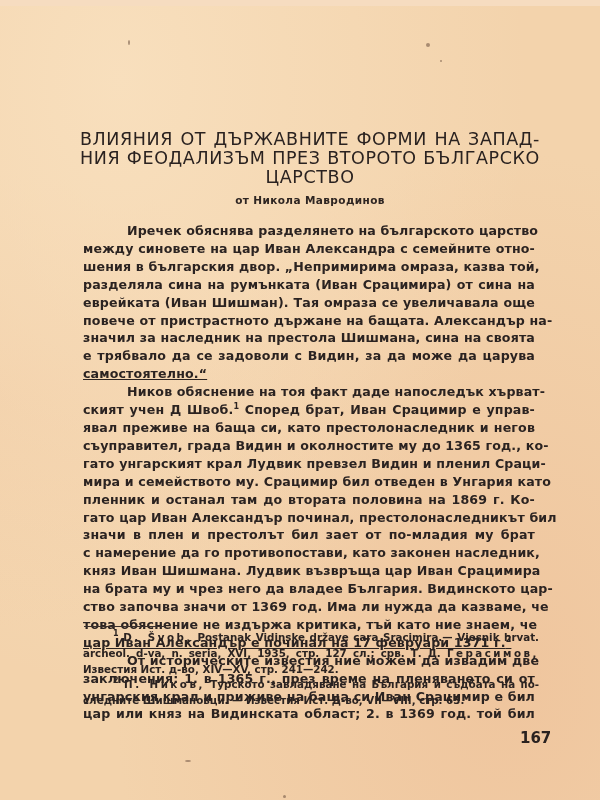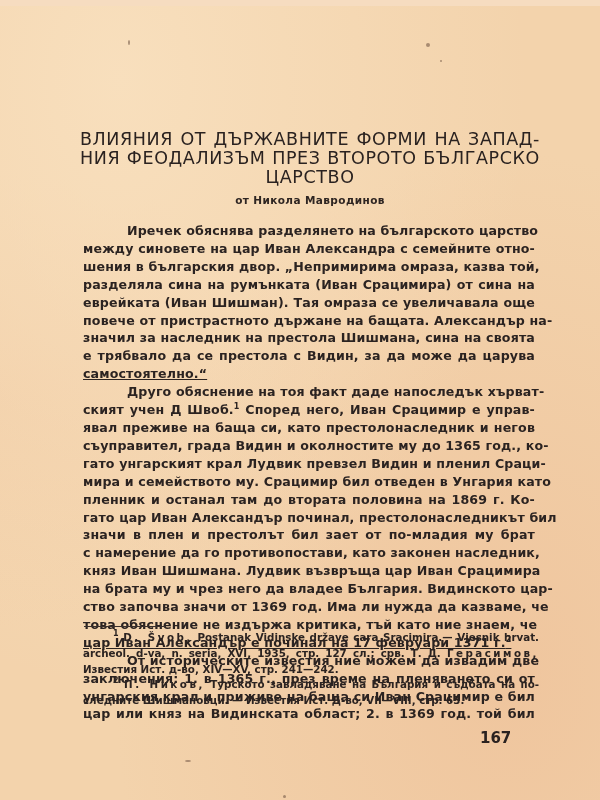--- a/index.html
+++ b/index.html
@@ -43,21 +43,21 @@
   .notes {
     position: absolute; left: 83px; top: 630px; width: 456px;
     font-size: 10.3px; line-height: 15.8px; font-weight: bold; color: #2b2321;
   }
   .notes .ln { display: block; white-space: nowrap; text-align: justify; text-align-last: justify; }
   .notes .ln.last { text-align-last: left; }
   .notes .ln.ind { padding-left: 30px; }
   .sp { letter-spacing: 2.5px; }
   sup { font-size: 8px; vertical-align: 5px; line-height: 0; }
   .pagenum {
-    position: absolute; left: 480px; top: 729px; font-size: 15px; font-weight: bold; color: #2a2220;
+    position: absolute; left: 520px; top: 729px; font-size: 15px; font-weight: bold; color: #2a2220;
   }
   .speck { position: absolute; background: #6a4f3e; border-radius: 50%; opacity: 0.55; }
 </style>
 </head>
 <body>
 
 <div class="page">
   <div class="topedge"></div>
 
   <h1 class="title">
@@ -69,24 +69,24 @@
   <div class="author">от Никола Мавродинов</div>
 
   <div class="body">
     <span class="ln ind">Иречек обяснява разделянето на българското царство</span>
     <span class="ln">между синовете на цар Иван Александра с семейните отно-</span>
     <span class="ln">шения в българския двор. „Непримирима омраза, казва той,</span>
     <span class="ln">разделяла сина на румънката (Иван Срацимира) от сина на</span>
     <span class="ln">еврейката (Иван Шишман). Тая омраза се увеличавала още</span>
     <span class="ln">повече от пристрастното държане на бащата. Александър на-</span>
     <span class="ln">значил за наследник на престола Шишмана, сина на своята</span>
-    <span class="ln">е трябвало да се престола с Видин, за да може да царува</span>
+    <span class="ln">е трябвало да се задоволи с Видин, за да може да царува</span>
     <span class="ln last">самостоятелно.“</span>
-    <span class="ln ind">Друго обяснение на тоя факт даде напоследък хърват-</span>
-    <span class="ln"><span>ският учен Д Швоб.</span><sup>1</sup><span> Според него, Иван Срацимир е управ-</span></span>
+    <span class="ln ind">Ников обяснение на тоя факт даде напоследък хърват-</span>
+    <span class="ln"><span>ският учен Д Швоб.</span><sup>1</sup><span> Според брат, Иван Срацимир е управ-</span></span>
     <span class="ln">явал преживе на баща си, като престолонаследник и негов</span>
     <span class="ln">съуправител, града Видин и околностите му до 1365 год., ко-</span>
     <span class="ln">гато унгарският крал Лудвик превзел Видин и пленил Срaци-</span>
     <span class="ln">мира и семейството му. Срацимир бил отведен в Унгария като</span>
     <span class="ln">пленник и останал там до втората половина на 1869 г. Ко-</span>
     <span class="ln">гато цар Иван Александър починал, престолонаследникът бил</span>
     <span class="ln">значи в плен и престолът бил зает от по-младия му брат</span>
     <span class="ln">с намерение да го противопостави, като законен наследник,</span>
     <span class="ln">княз Иван Шишмана. Лудвик възвръща цар Иван Срацимира</span>
     <span class="ln">на брата му и чрез него да владее България. Видинското цар-</span>

